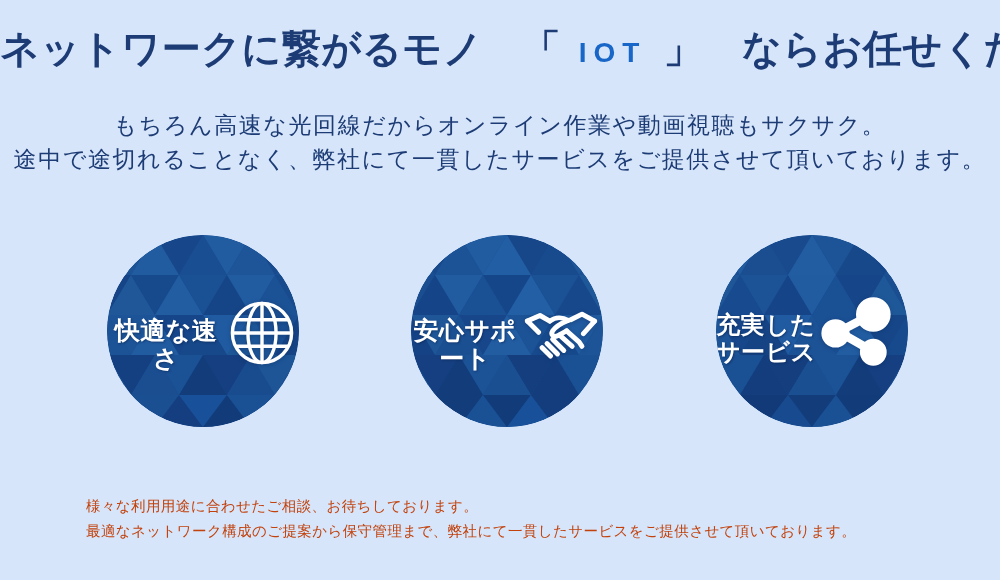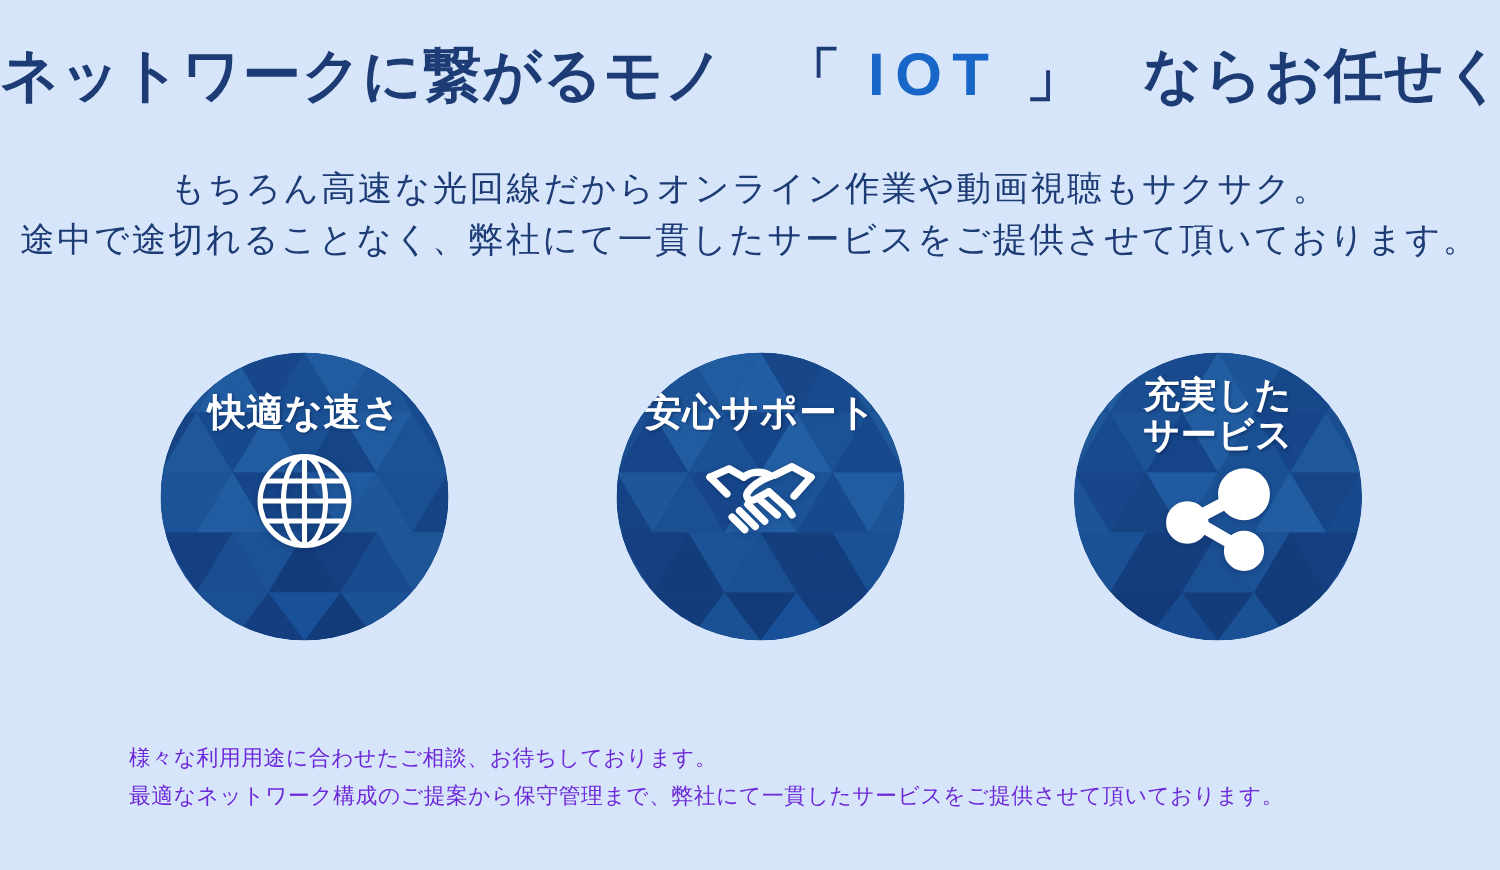--- a/index.html
+++ b/index.html
@@ -36,21 +36,21 @@
     line-height: 1.2;
   }
   .headline .bracket {
     color: #1d3c75;
     font-size: 39px;
     padding: 0 2px;
   }
   .headline .iot {
     color: #1866c8;
     letter-spacing: 7px;
-    font-size: 40px;
+    font-size: 28px;
     padding: 0 4px;
   }
   .headline .gap {
     display: inline-block;
     width: 14px;
   }
 
   
   .subtitle {
     position: absolute;
@@ -93,21 +93,21 @@
     width: 192px;
     height: 192px;
     display: block;
   }
   .circle-inner {
     position: absolute;
     top: 0; left: 0;
     width: 192px;
     height: 192px;
     display: flex;
-    flex-direction: column;
+    flex-direction: row;
     align-items: center;
   }
   .circle-label {
     margin-top: 26px;
     color: #ffffff;
     font-size: 25px;
     font-weight: bold;
     line-height: 1.12;
     text-align: center;
     letter-spacing: 0.5px;
@@ -119,21 +119,21 @@
     margin-top: 8px;
     filter: drop-shadow(0 1px 2px rgba(10,35,80,0.35));
   }
   .circle.two-line .circle-icon { margin-top: 4px; }
 
   
   .footer {
     position: absolute;
     left: 86px;
     top: 494px;
-    color: #6d28d9;
+    color: #c2410c;
     font-size: 14.5px;
     line-height: 25px;
     letter-spacing: 0.4px;
     white-space: nowrap;
   }
   .footer .line { display: block; }
 </style>
 </head>
 <body>
 

